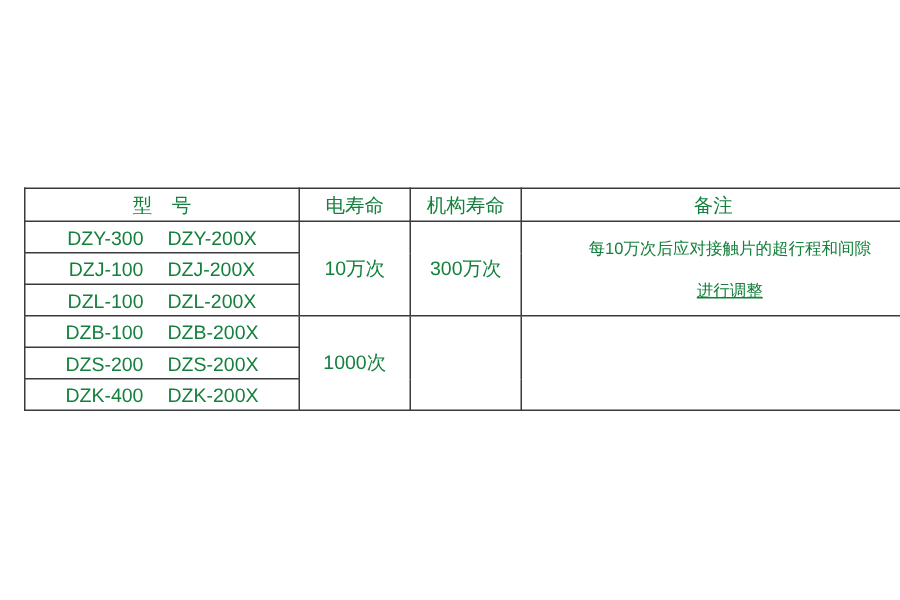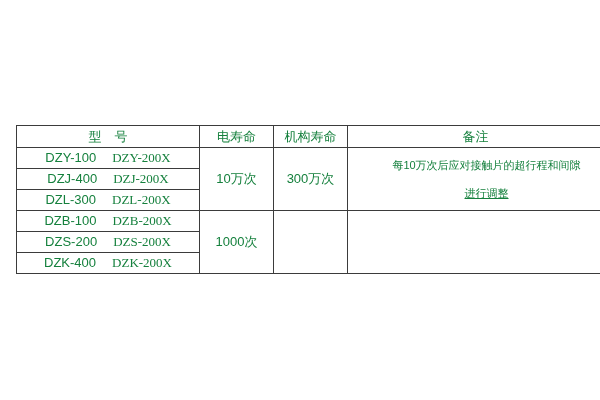--- a/index.html
+++ b/index.html
@@ -36,21 +36,21 @@
     padding: 0;
     text-align: center;
     vertical-align: middle;
     font-weight: normal;
     overflow: hidden;
     white-space: nowrap;
   }
   .spec-table tr.header-row th { height: 21px; }
   .spec-table tr.data-row      { height: 21px; }
 
-  .spec-table td.model-cell span.m2 { margin-left: 16px; font-family: Liberation Serif, serif; }
+  .spec-table td.model-cell span.m2 { margin-left: 16px; }
 
   .spec-table td.remark-cell {
     text-align: center;
     padding-left: 22px;
     vertical-align: middle;
     font-size: 11px;
   }
   .spec-table td.remark-cell .remark-line2 {
     margin-top: 13px;
     text-decoration: underline;
@@ -69,37 +69,37 @@
   <tbody>
     <tr class="header-row">
       <th>型　号</th>
       <th>电寿命</th>
       <th>机构寿命</th>
       <th>备注</th>
     </tr>
 
     <tr class="data-row">
       <td class="model-cell">
-        <span class="m1">DZY-100</span><span class="m2">DZY-200X</span>
+        <span class="m1">DZY-300</span><span class="m2">DZY-200X</span>
       </td>
       <td rowspan="3">10万次</td>
       <td rowspan="3">300万次</td>
       <td rowspan="3" class="remark-cell">
         <div class="remark-line1">每10万次后应对接触片的超行程和间隙</div>
         <div class="remark-line2">进行调整</div>
       </td>
     </tr>
     <tr class="data-row">
       <td class="model-cell">
-        <span class="m1">DZJ-400</span><span class="m2">DZJ-200X</span>
+        <span class="m1">DZJ-100</span><span class="m2">DZJ-200X</span>
       </td>
     </tr>
     <tr class="data-row">
       <td class="model-cell">
-        <span class="m1">DZL-300</span><span class="m2">DZL-200X</span>
+        <span class="m1">DZL-100</span><span class="m2">DZL-200X</span>
       </td>
     </tr>
 
     <tr class="data-row">
       <td class="model-cell">
         <span class="m1">DZB-100</span><span class="m2">DZB-200X</span>
       </td>
       <td rowspan="3">1000次</td>
       <td rowspan="3"></td>
       <td rowspan="3" class="remark-cell">

